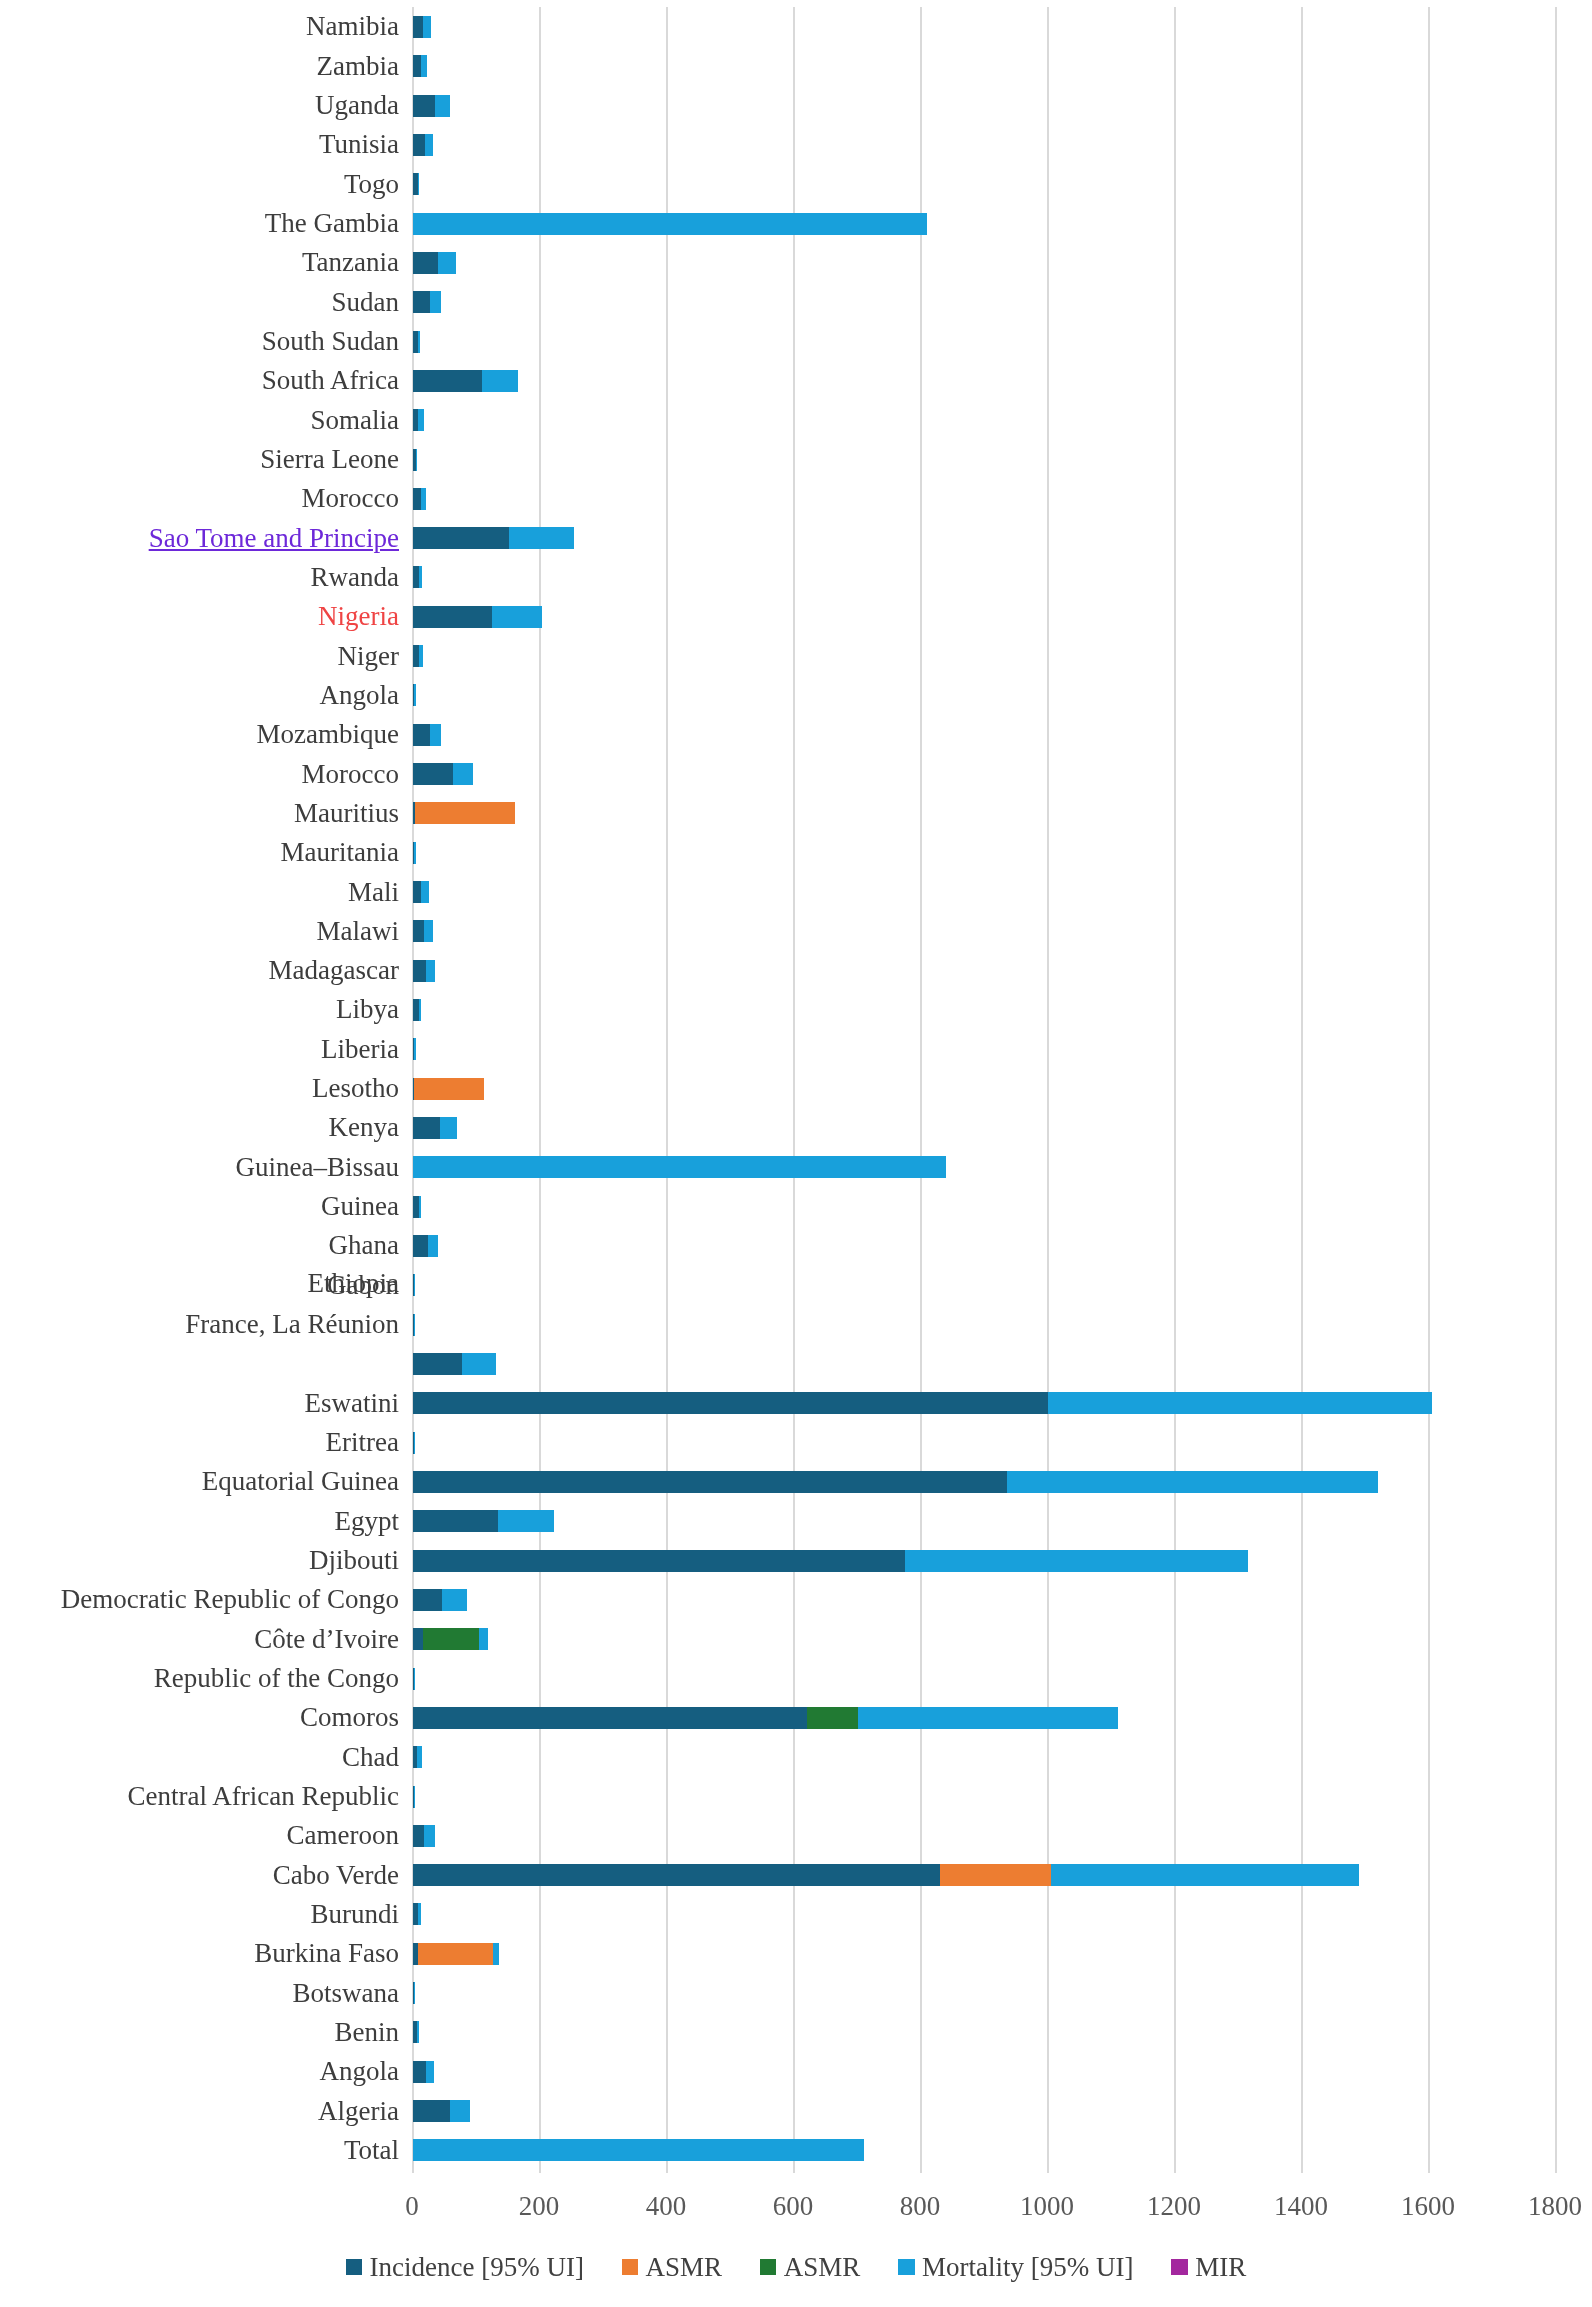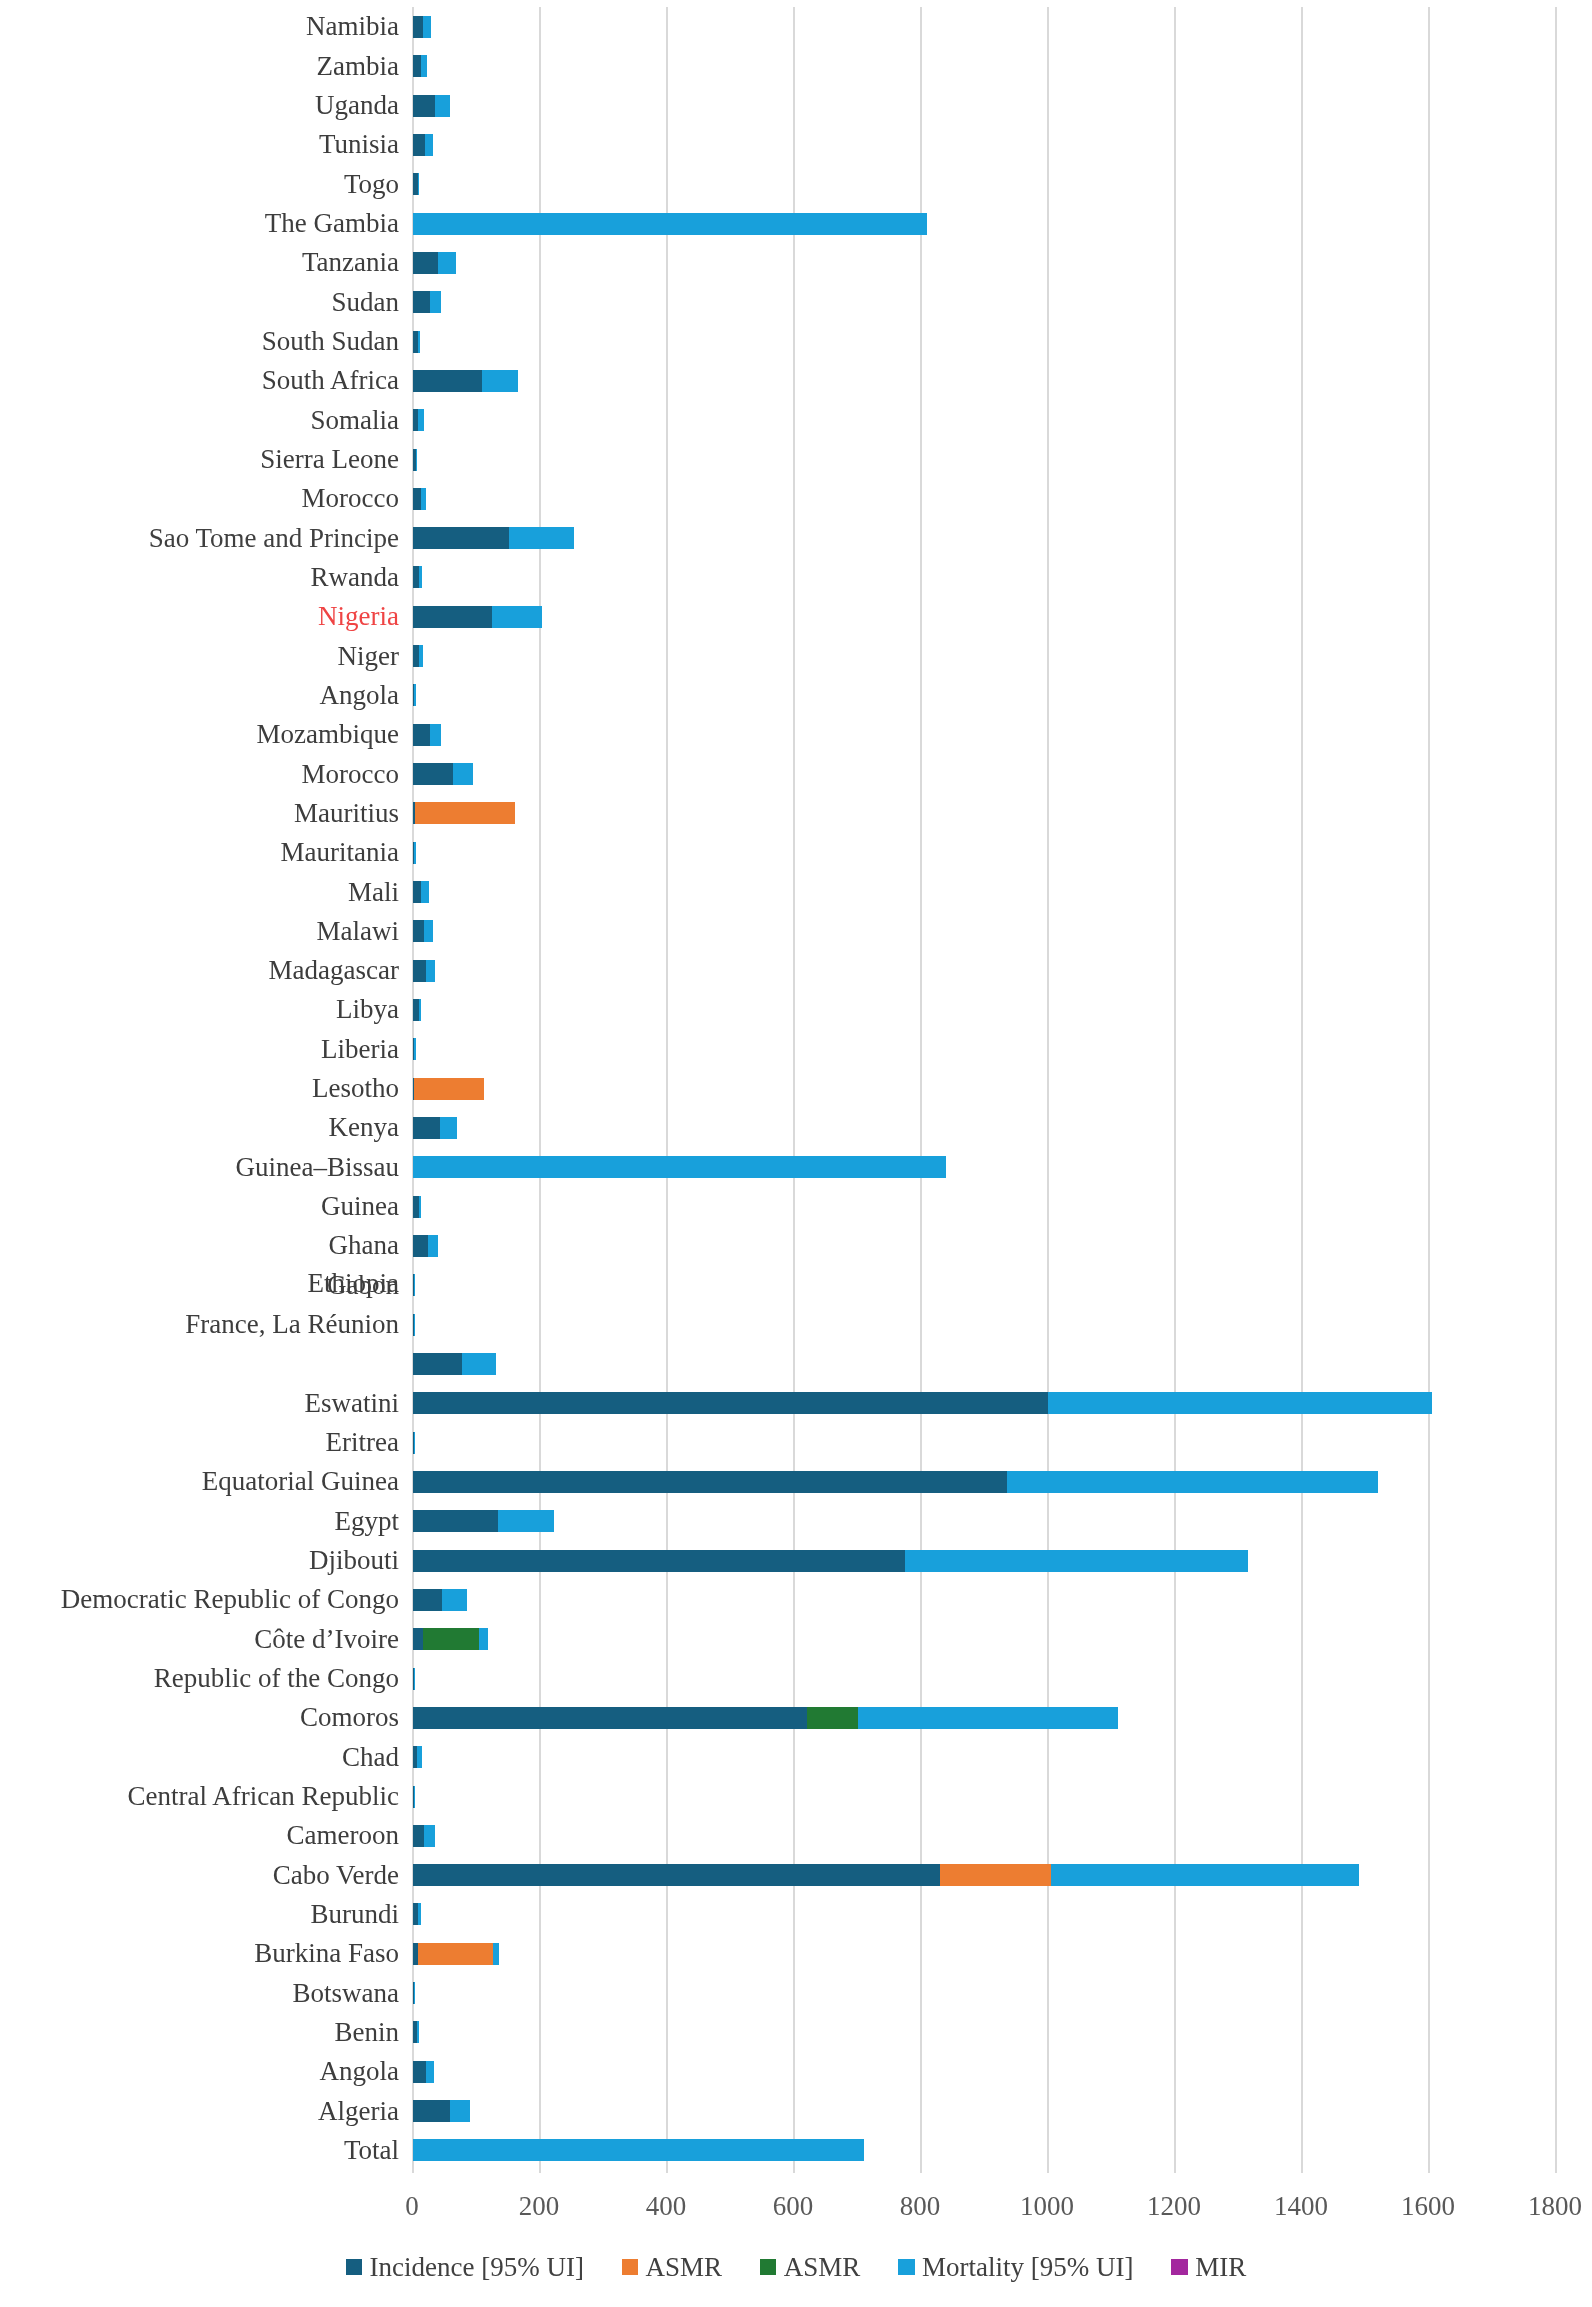--- a/index.html
+++ b/index.html
@@ -90,21 +90,21 @@
       <div class="cat-label" style="top: 440px; height: 39px; color: rgb(61, 61, 61);">Sierra Leone</div>
       <div class="bar-row" style="left: 413px; top: 449px; height: 22px;">
         <div class="seg" style="width: 2.5px; background: rgb(21, 94, 128);"></div>
         <div class="seg" style="width: 1.9px; background: rgb(24, 160, 219);"></div>
       </div>
       <div class="cat-label" style="top: 479px; height: 39px; color: rgb(61, 61, 61);">Morocco</div>
       <div class="bar-row" style="left: 413px; top: 488px; height: 22px;">
         <div class="seg" style="width: 8.3px; background: rgb(21, 94, 128);"></div>
         <div class="seg" style="width: 5.1px; background: rgb(24, 160, 219);"></div>
       </div>
-      <div class="cat-label" style="top: 519px; height: 39px; color: #404040;">Sao Tome and Principe</div>
+      <div class="cat-label" style="top: 519px; height: 39px; color: #6d28d9; text-decoration: underline;">Sao Tome and Principe</div>
       <div class="bar-row" style="left: 413px; top: 527px; height: 22px;">
         <div class="seg" style="width: 96px; background: rgb(21, 94, 128);"></div>
         <div class="seg" style="width: 65px; background: rgb(24, 160, 219);"></div>
       </div>
       <div class="cat-label" style="top: 558px; height: 39px; color: rgb(61, 61, 61);">Rwanda</div>
       <div class="bar-row" style="left: 413px; top: 566px; height: 22px;">
         <div class="seg" style="width: 5.7px; background: rgb(21, 94, 128);"></div>
         <div class="seg" style="width: 3.2px; background: rgb(24, 160, 219);"></div>
       </div>
       <div class="cat-label" style="top: 597px; height: 39px; color: #ef4444;">Nigeria</div>

